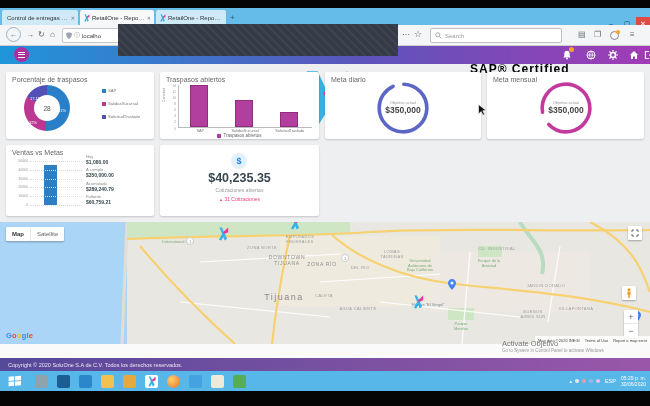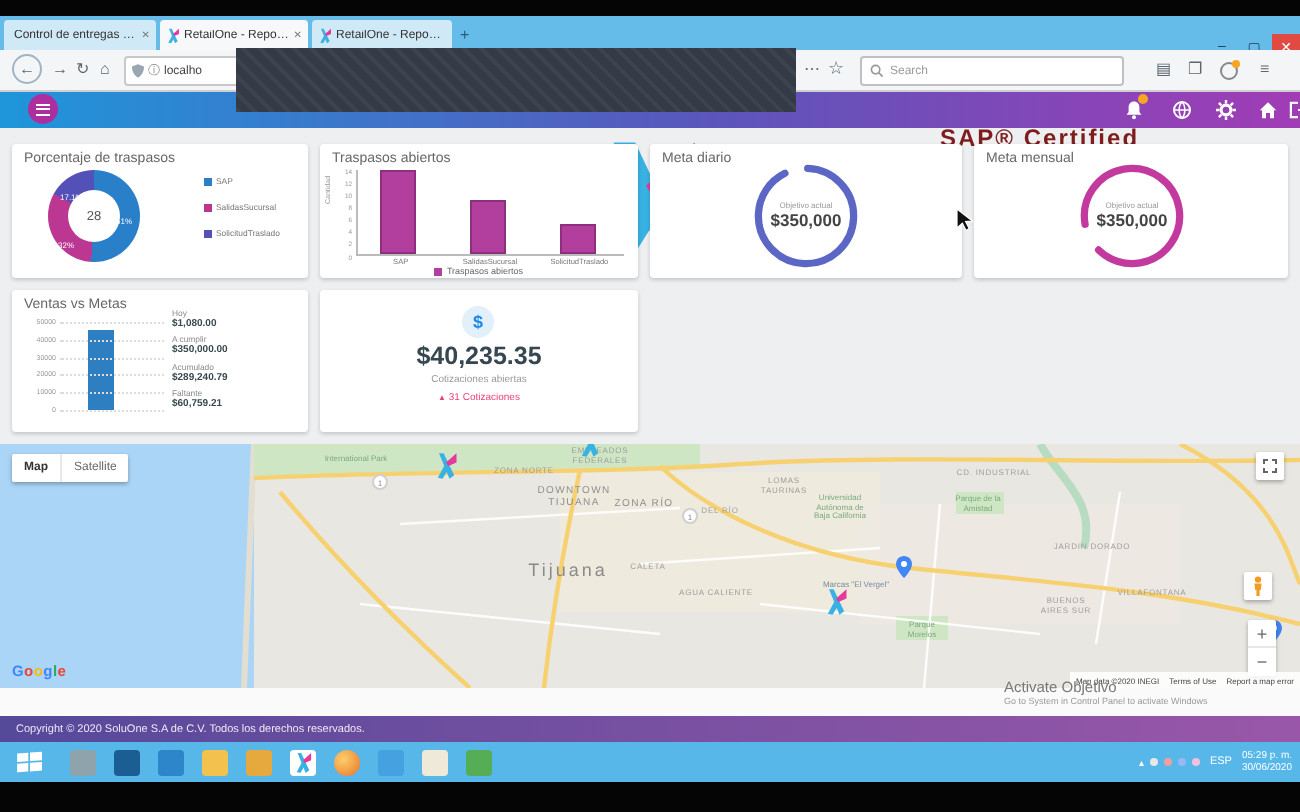--- a/index.html
+++ b/index.html
@@ -222,21 +222,21 @@
     <svg class="hicon" style="left:629px;" viewBox="0 0 9 9">
       <path d="M0.8 4.6 L4.5 1 L8.2 4.6 L7.2 4.6 L7.2 8.2 L5.4 8.2 L5.4 5.9 L3.6 5.9 L3.6 8.2 L1.8 8.2 L1.8 4.6 Z" fill="#fff"></path>
     </svg>
     <svg class="hicon" style="left:644px;" viewBox="0 0 9 9">
       <path d="M0.8 0.8 H4.5 V1.8 H1.8 V7.2 H4.5 V8.2 H0.8 Z" fill="#fff"></path>
       <path d="M4.5 4.5 H7.6 M6.4 3 L8 4.5 L6.4 6" fill="none" stroke="#fff" stroke-width="0.9"></path>
     </svg>
   </div>
 
   <div class="content">
-    <div class="sapmark" style="color: #7f1d1d;">SAP® Certified</div>
+    <div class="sapmark" style="color: #000000;">SAP® Certified</div>
 
     <svg class="logowm" width="54" height="66" viewBox="0 0 20 24">
         <use href="#rlogo"></use>
       </svg>
 
     <div class="card" style="left:6px;top:8px;width:148px;height:67px;">
       <div class="ctitle">Porcentaje de traspasos</div>
       <div class="donut" style="background: conic-gradient(rgb(42, 127, 201) 0%, rgb(42, 127, 201) 51%, rgb(187, 55, 146) 51%, rgb(187, 55, 146) 83%, rgb(83, 80, 184) 83%, rgb(83, 80, 184) 100%);"></div>
       <div class="hole">28</div>
       <span class="slbl" style="left:52px;top:36px;">51%</span>
@@ -375,21 +375,21 @@
           <path d="M380 80 L520 95"></path>
       </g>
       <g stroke="#f7d170" stroke-width="2.2" fill="none">
         <path d="M127 17 C220 13 300 15 370 10 C450 5 560 10 650 8"></path>
         <path d="M330 11 C355 35 400 56 455 62 C520 69 580 72 650 90"></path>
         <path d="M140 24 C170 60 205 95 235 122"></path>
         <path d="M290 13 C282 50 276 85 272 122"></path>
         <path d="M590 0 C640 25 645 60 650 70"></path>
       </g>
     </svg>
-    <div class="abs" style="left:0;top:0;width:650px;height:122px;">
+    <div class="abs" style="left:0;top:12px;width:650px;height:122px;">
         <span class="ml park" style="left: 178px; top: 8px;">International Park</span>
         <span class="ml area" style="left: 262px; top: 14px;">ZONA NORTE</span>
         <span class="ml area" style="left: 300px; top: 6px;">EMPLEADOS
 FEDERALES</span>
         <span class="ml area-lg" style="left: 287px; top: 27px;">DOWNTOWN
 TIJUANA</span>
         <span class="ml area-lg" style="left: 322px; top: 31px;">ZONA RÍO</span>
         <span class="ml area" style="left: 360px; top: 34px;">DEL RÍO</span>
         <span class="ml area" style="left: 392px; top: 21px;">LOMAS
 TAURINAS</span>

